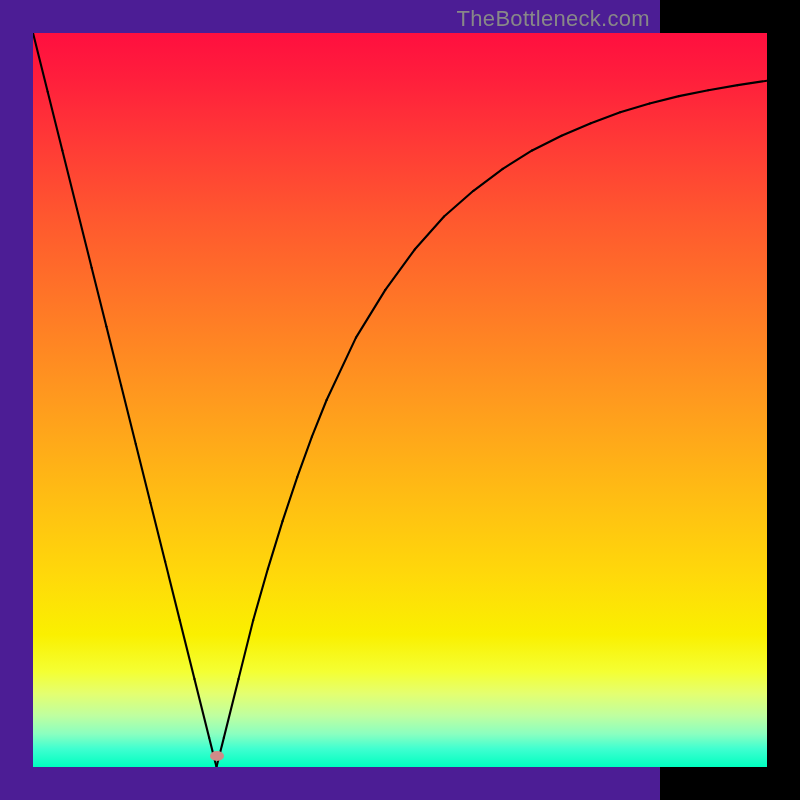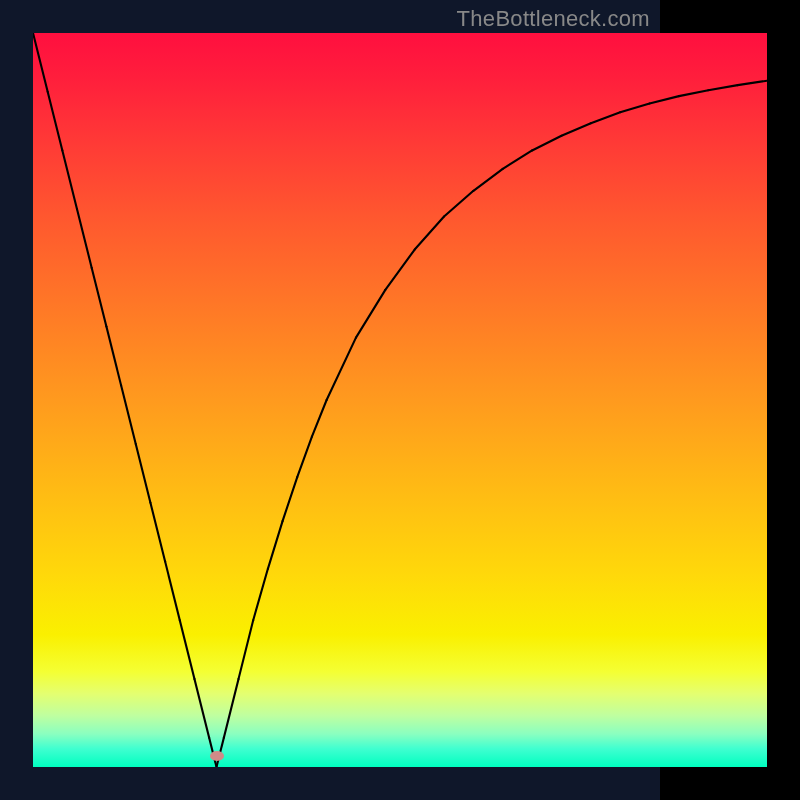--- a/index.html
+++ b/index.html
@@ -8,21 +8,21 @@
     width: 800px;
     height: 800px;
     overflow: hidden;
     background: #000;
     font-family: Arial, Helvetica, sans-serif;
   }
   .frame {
     position: relative;
     width: 660px;
     height: 800px;
-    background: #0f172a;
+    background: #4c1d95;
   }
   .plot {
     position: absolute;
     left: 33px;
     top: 33px;
     width: 734px;
     height: 734px;
     
     background: linear-gradient(
       to bottom,

